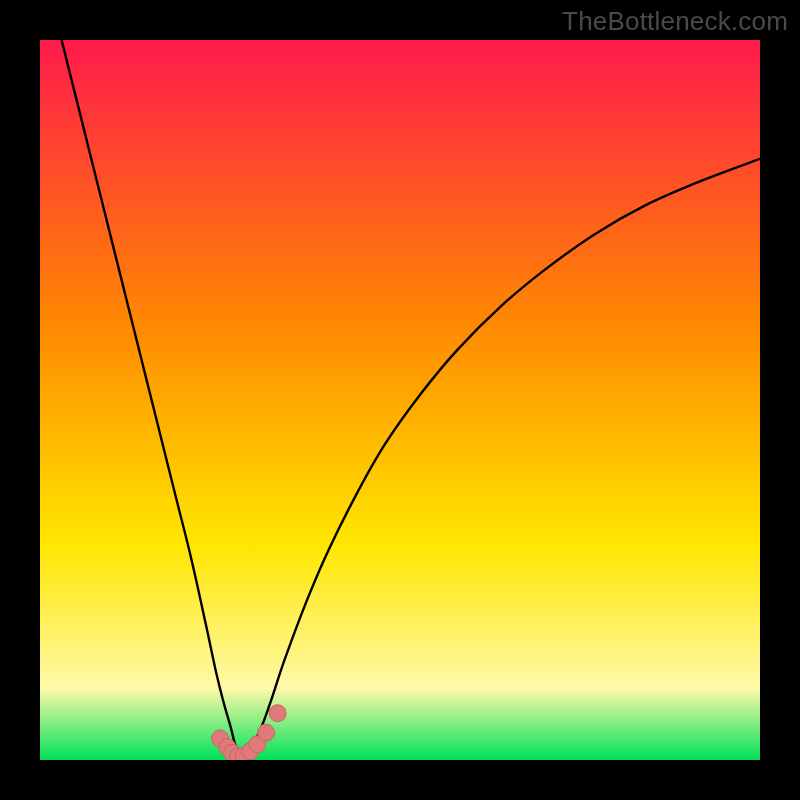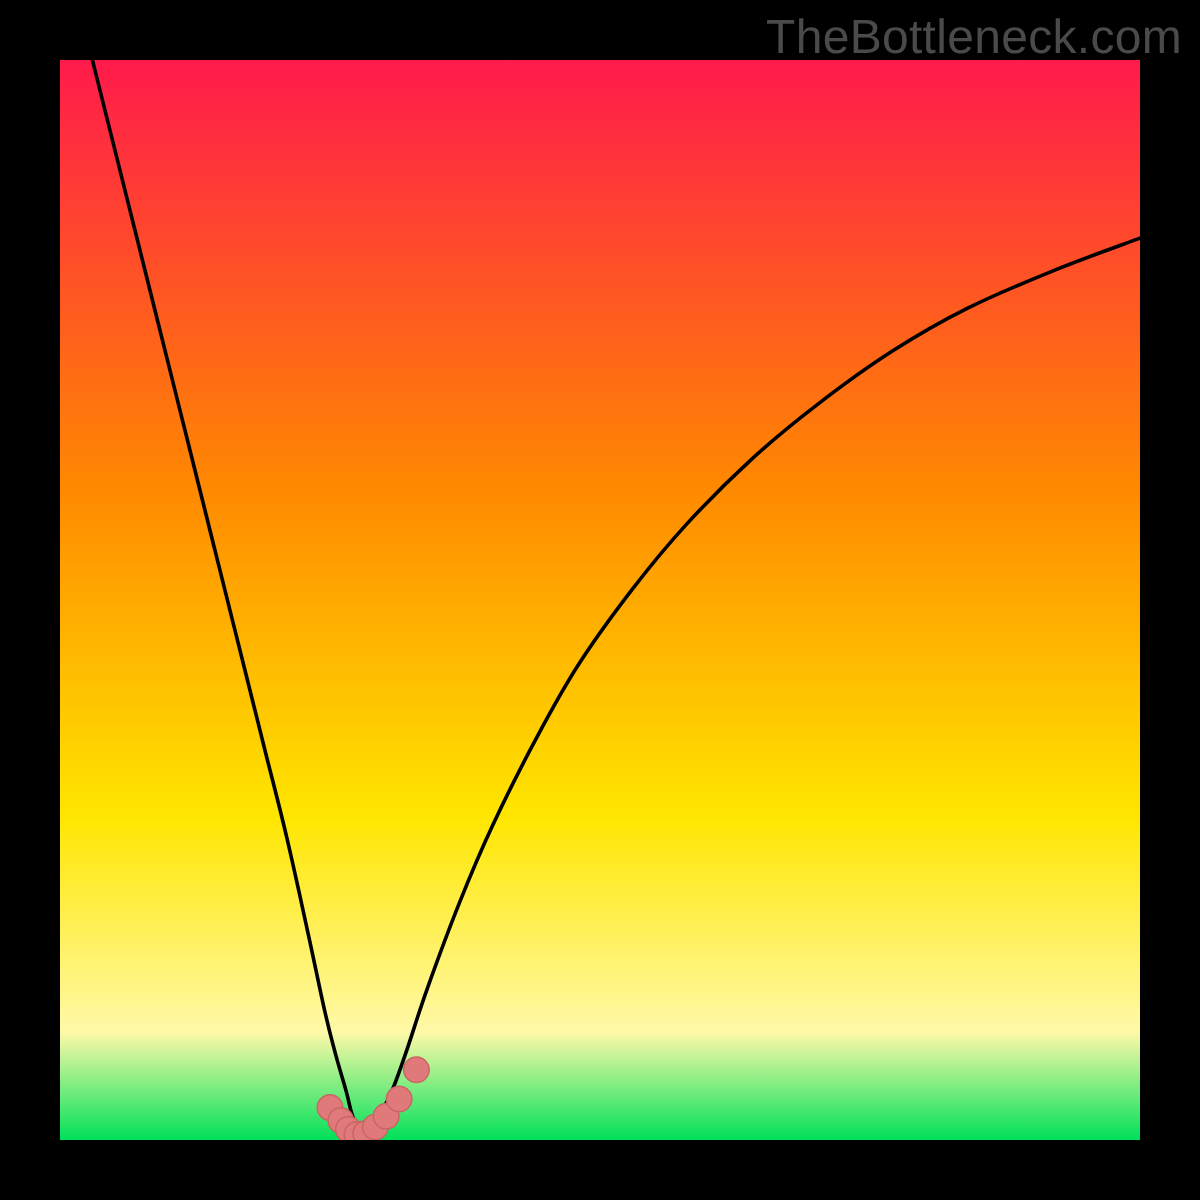--- a/index.html
+++ b/index.html
@@ -1,18 +1,18 @@
 <!DOCTYPE html>
 <html><head>
 <meta charset="utf-8">
 <style>
   body { margin: 0; padding: 0; background: #000; width: 800px; height: 800px; overflow: hidden; position: relative; font-family: Arial, Helvetica, sans-serif; }
   .frame { position: absolute; left: 0; top: 0; width: 800px; height: 800px; background: #000; }
   .plot { position: absolute; left: 40px; top: 40px; width: 720px; height: 720px; }
-  .watermark { position: absolute; top: 6px; right: 12px; color: #4a4a4a; font-size: 32px; font-weight: 400; z-index: 5; letter-spacing: 0.2px; }
+  .watermark { position: absolute; top: 6px; right: 12px; color: #4a4a4a; font-size: 26px; font-weight: 400; z-index: 5; letter-spacing: 0.2px; }
   svg { display: block; }
 </style>
 </head>
 <body>
 
 <div class="frame">
 
   <div class="watermark">TheBottleneck.com</div>
 
   <div class="plot">

